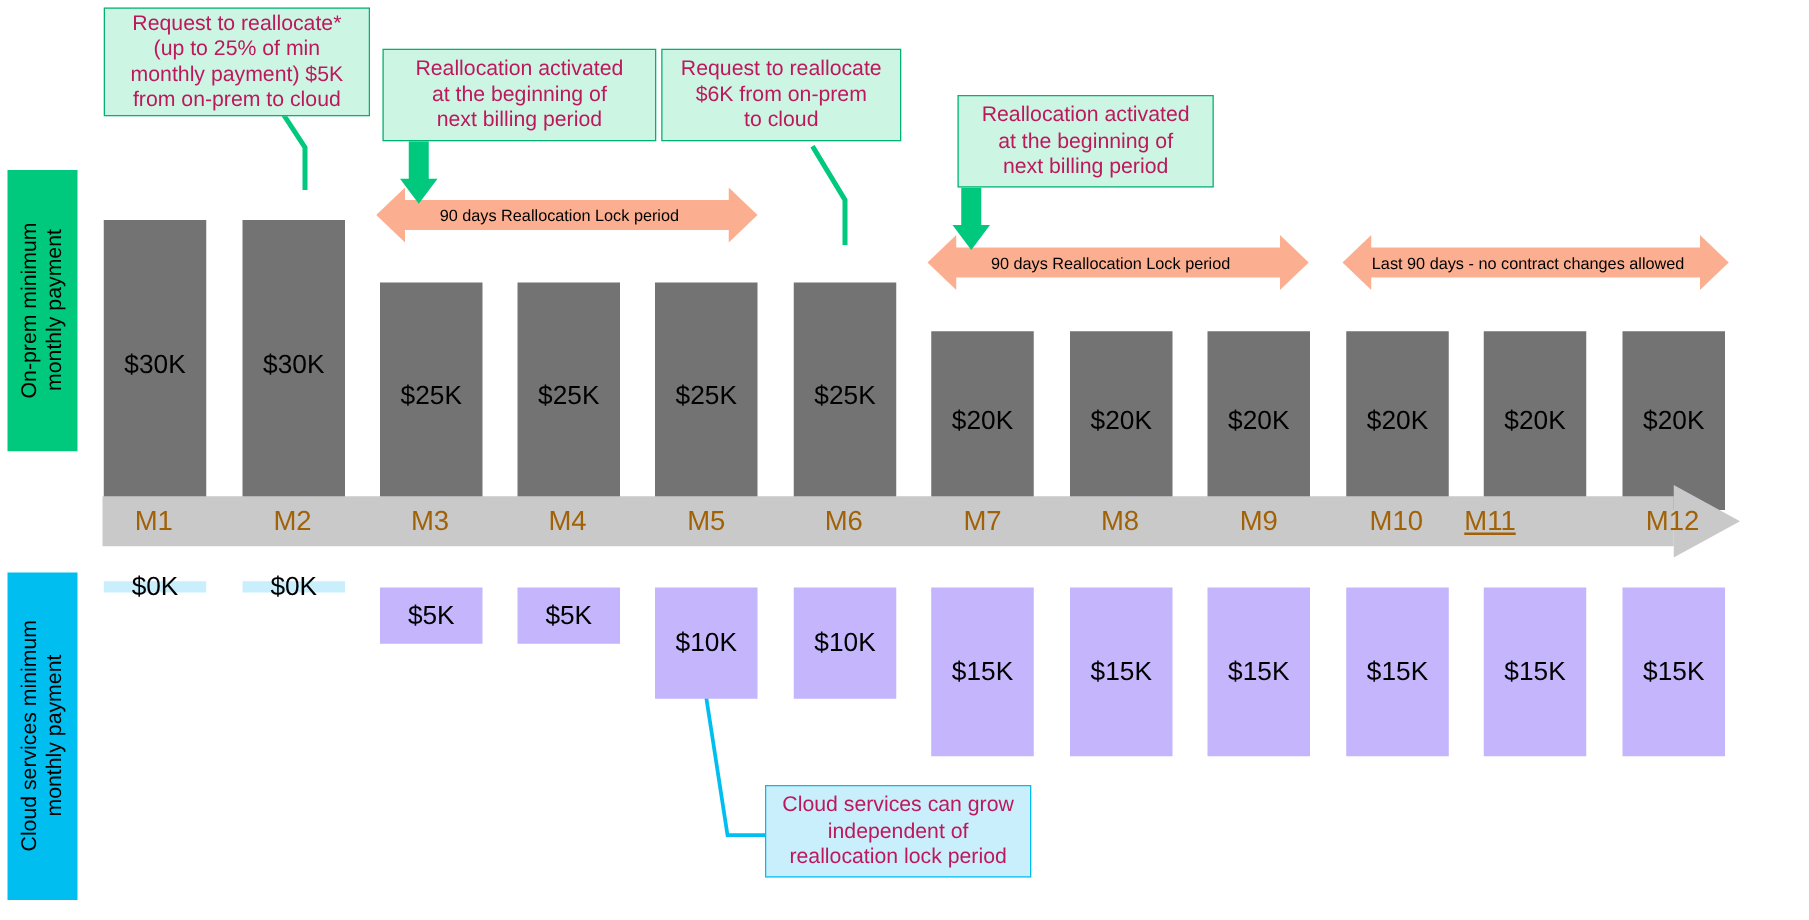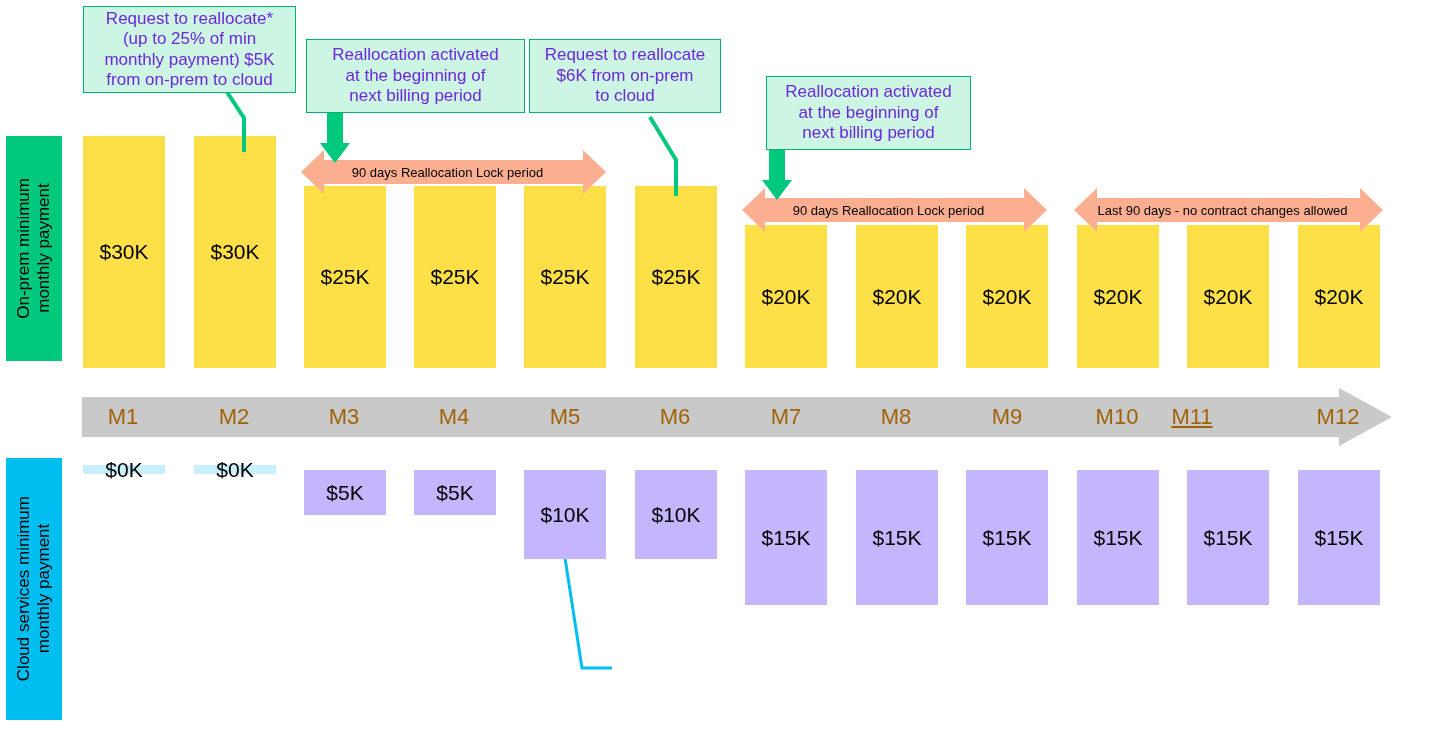--- a/index.html
+++ b/index.html
@@ -7,39 +7,39 @@
   #stage{position:relative;width:1447px;height:736px;background:#fff;overflow:hidden;}
 
   
   .sidelabel{position:absolute;display:flex;align-items:center;justify-content:center;
              text-align:center;color:#000;font-size:17px;line-height:1.15;}
   .sidelabel span{writing-mode:vertical-rl;transform:rotate(180deg);white-space:pre-line;}
 
   
   .bar{position:absolute;display:flex;align-items:center;justify-content:center;
        font-size:21px;color:#000;}
-  .bar.onprem{background:#fde047;}
+  .bar.onprem{background:#737373;margin-top:40px;}
   .bar.cloud{background:#c4b5fd;}
   .bar .val{position:relative;z-index:3;}
   .bar.zero{background:#C9EFFC;}
   .bar.zero .val{position:absolute;left:50%;top:50%;transform:translate(-50%,-50%);white-space:nowrap;}
 
   
   #timeline{position:absolute;left:82px;top:397px;height:40px;width:1310px;}
   #timeline .tl-body{position:absolute;left:0;top:0;height:40px;right:53px;background:#C9C9C9;}
   #timeline .tl-head{position:absolute;right:0;top:-9px;width:0;height:0;
         border-top:29px solid transparent;border-bottom:29px solid transparent;
         border-left:53px solid #C9C9C9;}
   .month{position:absolute;top:0;height:40px;display:flex;align-items:center;justify-content:center;
          font-size:22px;color:#a16207;}
 
   
   .callout{position:absolute;box-sizing:border-box;display:flex;align-items:center;
            justify-content:center;text-align:center;white-space:pre-line;
-           font-size:17px;line-height:1.2;color:#6d28d9;}
+           font-size:17px;line-height:1.2;color:#be185d;}
   .callout.green{background:#CDF5E4;border:1px solid #00B273;}
   .callout.blue{background:#C9EFFC;border:1px solid #00BFF0;}
 
   
   .dbl{position:absolute;height:44px;}
   .dbl .shaft{position:absolute;left:22px;right:22px;top:10px;height:24px;background:#FCAF90;}
   .dbl .tipL{position:absolute;left:0;top:0;width:0;height:0;
         border-top:22px solid transparent;border-bottom:22px solid transparent;
         border-right:23px solid #FCAF90;}
   .dbl .tipR{position:absolute;right:0;top:0;width:0;height:0;
@@ -156,20 +156,25 @@
   </div>
   <div class="callout green" style="left:529px;top:39px;width:192px;height:74px;">
     <span>Request to reallocate
 $6K from on-prem
 to cloud</span>
   </div>
   <div class="callout green" style="left:766px;top:76px;width:205px;height:74px;">
     <span>Reallocation activated
 at the beginning of
 next billing period</span>
+  </div>
+  <div class="callout blue" style="left:612px;top:628px;width:213px;height:74px;">
+    <span>Cloud services can grow
+independent of
+reallocation lock period</span>
   </div>
 
   <div id="timeline">
     <div class="tl-body"></div>
     <div class="tl-head"></div>
     <div class="month" style="left:0px;width:82px;">M1</div>
     <div class="month" style="left:111px;width:82px;">M2</div>
     <div class="month" style="left:221px;width:82px;">M3</div>
     <div class="month" style="left:331px;width:82px;">M4</div>
     <div class="month" style="left:442px;width:82px;">M5</div>

